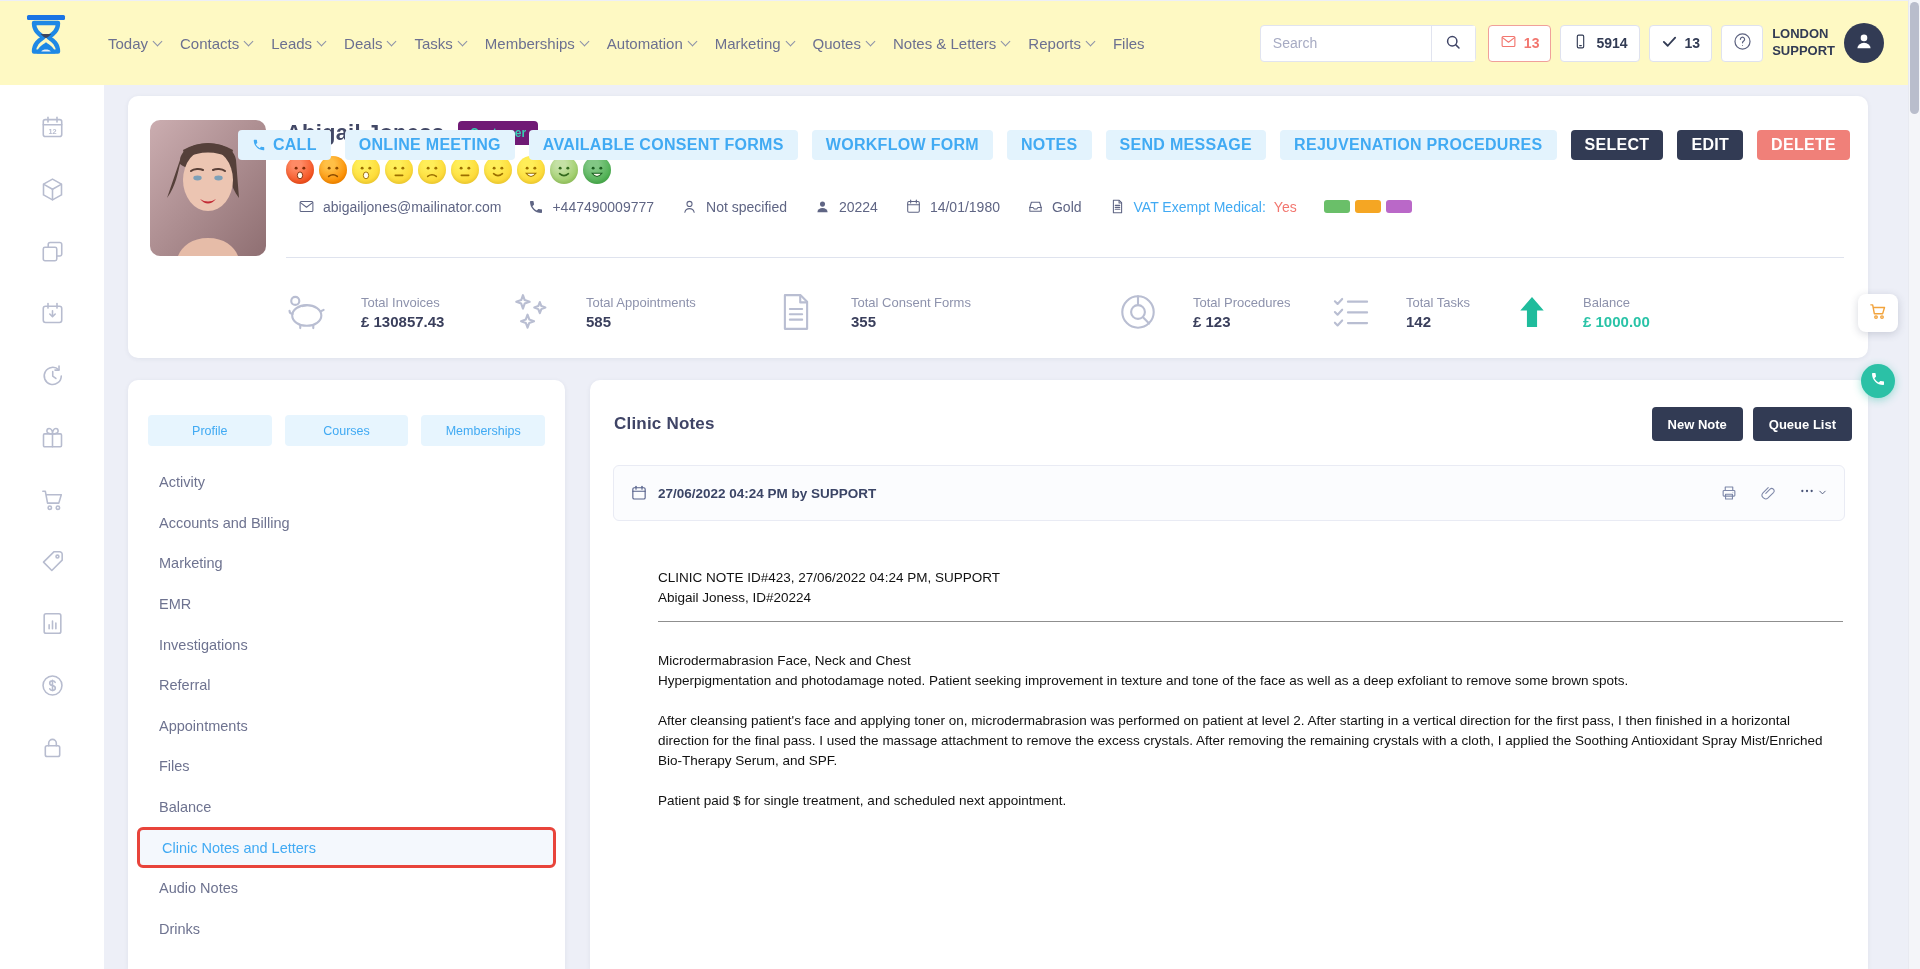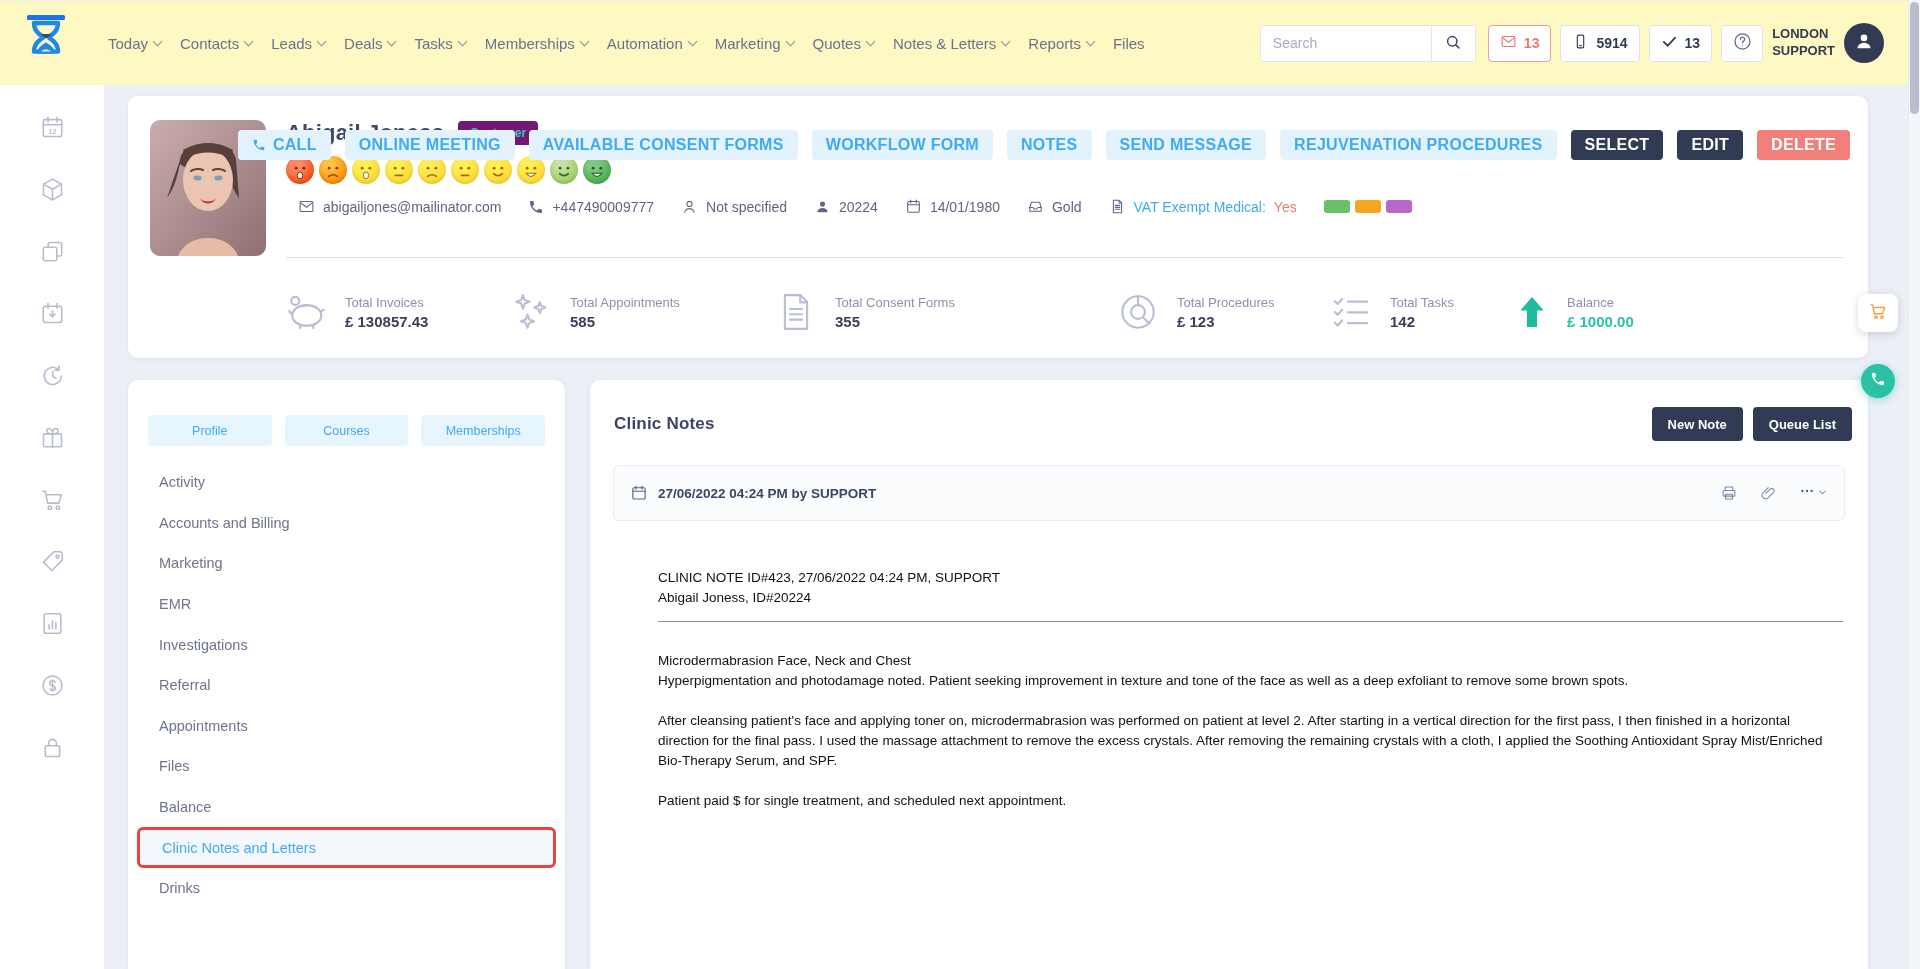--- a/index.html
+++ b/index.html
@@ -47,21 +47,21 @@
   .vat-value { color:#f2766f; }
   .tag-row { display:flex; gap:5px; }
   .tag-pill { width:26px; height:13px; border-radius:3px; display:inline-block; cursor:pointer; }
   .actions { position:absolute; right:18px; top:34px; display:flex; gap:14px; }
   .btn { height:30px; padding:0 14px; border:none; border-radius:4px; font-family:inherit; font-size:16px; font-weight:bold; letter-spacing:.3px; display:flex; align-items:center; gap:7px; cursor:pointer; white-space:nowrap; }
   .btn.light { background:#e3f3fd; color:#41aaf3; }
   .btn.dark { background:#323b54; color:#fff; }
   .btn.danger { background:#f08079; color:#fff; }
   .profile-divider { position:absolute; left:158px; right:24px; top:161px; border-top:1px solid #dfe3ee; }
   .stats { position:absolute; left:0; right:0; top:186px; height:60px; }
-  .stat { position:absolute; top:0; height:60px; display:flex; align-items:center; gap:16px; }
+  .stat { position:absolute; top:0; height:60px; display:flex; align-items:center; gap:32px; }
   .stat-icon { color:#b9bed2; display:flex; }
   .stat.hl .stat-icon { color:#1fbc9c; }
   .stat-text { display:flex; flex-direction:column; gap:3px; }
   .stat-label { font-size:13px; color:#8d92ac; }
   .stat-value { font-size:15px; font-weight:bold; color:#3a3f5c; }
   .stat.hl .stat-value { color:#29c3a7; }
   
   .tabs { position:absolute; left:20px; right:20px; top:35px; display:flex; gap:13px; }
   .tab { flex:1; height:31px; background:#e7f5fe; color:#41aaf3; font-size:12.5px; font-weight:normal; display:flex; align-items:center; justify-content:center; border-radius:4px; cursor:pointer; }
   .menu { position:absolute; left:9px; right:9px; top:82px; }
@@ -560,20 +560,21 @@
       <div class="menu-item">Activity</div>
       <div class="menu-item">Accounts and Billing</div>
       <div class="menu-item">Marketing</div>
       <div class="menu-item">EMR</div>
       <div class="menu-item">Investigations</div>
       <div class="menu-item">Referral</div>
       <div class="menu-item">Appointments</div>
       <div class="menu-item">Files</div>
       <div class="menu-item">Balance</div>
       <div class="menu-item active">Clinic Notes and Letters</div>
+      <div class="menu-item">Audio Notes</div>
       <div class="menu-item">Drinks</div>
     </div>
 </div>
 
 <div class="card main-card">
   <div class="main-head">
     <span class="main-title">Clinic Notes</span>
     <div class="main-btns">
       <button class="btn-navy">New Note</button>
       <button class="btn-navy">Queue List</button>

